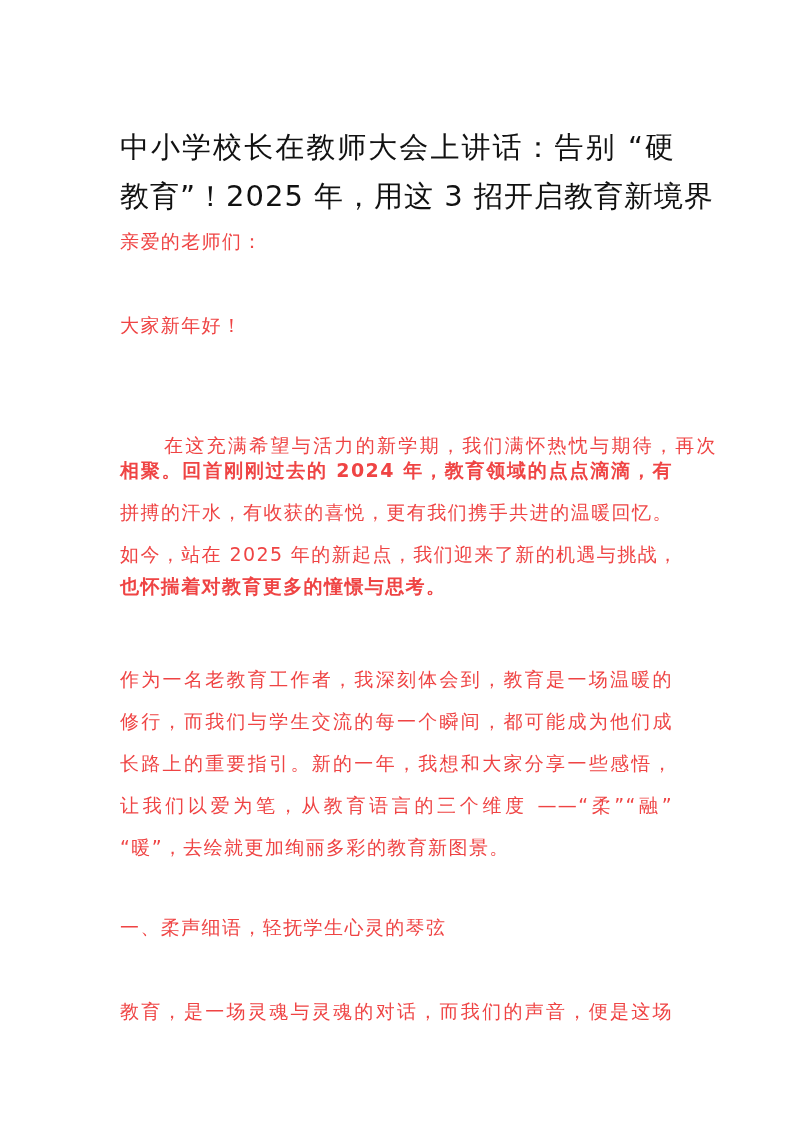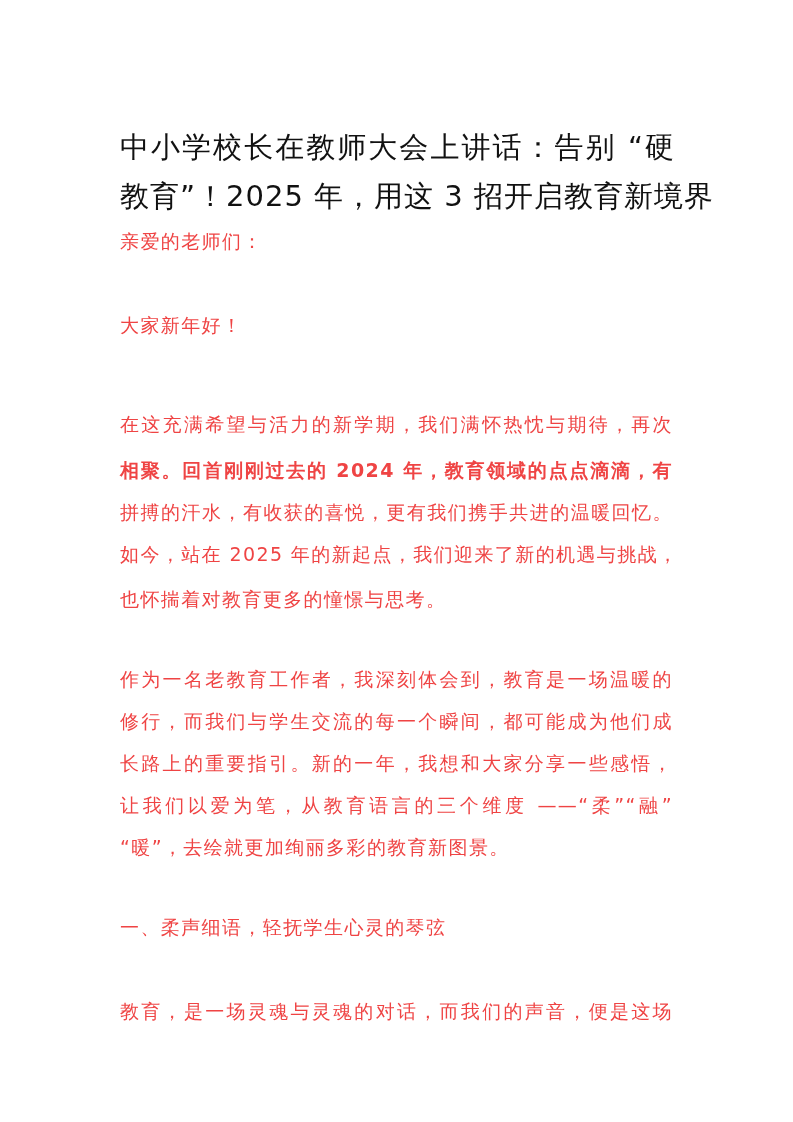--- a/index.html
+++ b/index.html
@@ -58,25 +58,25 @@
 
 <div class="page">
 
   <div class="title-line" style="top:127px;">中小学校长在教师大会上讲话：告别 “硬</div>
   <div class="title-line last" style="top:176px;">教育”！2025 年，用这 3 招开启教育新境界</div>
 
   <div class="line" style="top:227px;">亲爱的老师们：</div>
 
   <div class="line" style="top:311px;">大家新年好！</div>
 
-  <div class="line justify" style="top:410px;">在这充满希望与活力的新学期，我们满怀热忱与期待，再次</div>
+  <div class="line justify" style="top:431px;margin-left:44px;">在这充满希望与活力的新学期，我们满怀热忱与期待，再次</div>
   <div class="line justify" style="top:456px;font-weight:bold;">相聚。回首刚刚过去的 2024 年，教育领域的点点滴滴，有</div>
   <div class="line justify" style="top:498px;">拼搏的汗水，有收获的喜悦，更有我们携手共进的温暖回忆。</div>
   <div class="line justify" style="top:540px;">如今，站在 2025 年的新起点，我们迎来了新的机遇与挑战，</div>
-  <div class="line" style="top:585px;">也怀揣着对教育更多的憧憬与思考。</div>
+  <div class="line" style="top:572px;font-weight:bold;">也怀揣着对教育更多的憧憬与思考。</div>
 
   <div class="line justify" style="top:665px;">作为一名老教育工作者，我深刻体会到，教育是一场温暖的</div>
   <div class="line justify" style="top:707px;">修行，而我们与学生交流的每一个瞬间，都可能成为他们成</div>
   <div class="line justify" style="top:749px;">长路上的重要指引。新的一年，我想和大家分享一些感悟，</div>
   <div class="line" style="top:833px;">“暖”，去绘就更加绚丽多彩的教育新图景。</div>
   <div class="line justify" style="top:791px;">让我们以爱为笔，从教育语言的三个维度 ——“柔”“融”</div>
 
   <div class="line" style="top:913px;">一、柔声细语，轻抚学生心灵的琴弦</div>
 
   <div class="line justify" style="top:997px;">教育，是一场灵魂与灵魂的对话，而我们的声音，便是这场</div>

